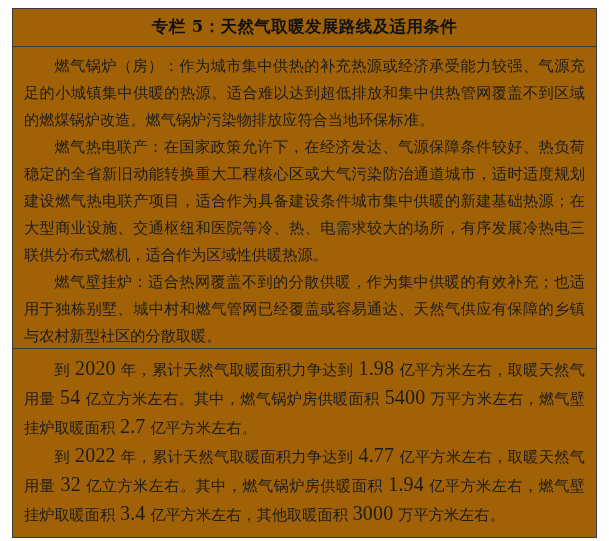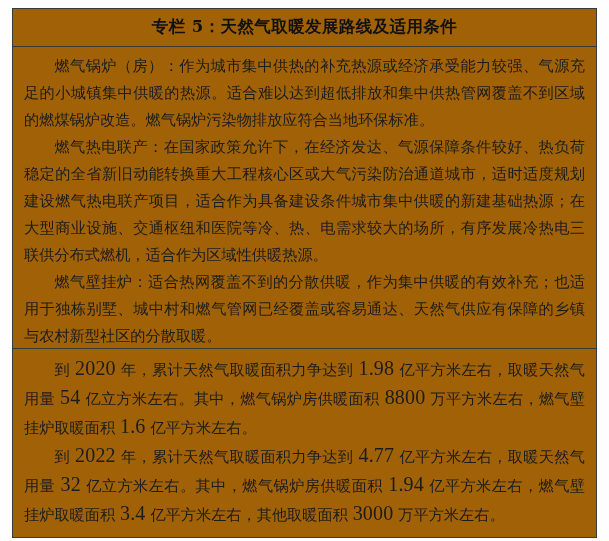--- a/index.html
+++ b/index.html
@@ -82,18 +82,18 @@
     </div>
     <div class="box-body">
       <p class="para">燃气锅炉（房）：作为城市集中供热的补充热源或经济承受能力较强、气源充足的小城镇集中供暖的热源。适合难以达到超低排放和集中供热管网覆盖不到区域的燃煤锅炉改造。燃气锅炉污染物排放应符合当地环保标准。</p>
       <p class="para">燃气热电联产：在国家政策允许下，在经济发达、气源保障条件较好、热负荷稳定的全省新旧动能转换重大工程核心区或大气污染防治通道城市，适时适度规划建设燃气热电联产项目，适合作为具备建设条件城市集中供暖的新建基础热源；在大型商业设施、交通枢纽和医院等冷、热、电需求较大的场所，有序发展冷热电三联供分布式燃机，适合作为区域性供暖热源。</p>
       <p class="para">燃气壁挂炉：适合热网覆盖不到的分散供暖，作为集中供暖的有效补充；也适用于独栋别墅、城中村和燃气管网已经覆盖或容易通达、天然气供应有保障的乡镇与农村新型社区的分散取暖。</p>
     </div>
   </section>
 
   <section class="box" id="box-6">
     <div class="box-body">
-      <p class="para">到 <span class="n">2020</span> 年，累计天然气取暖面积力争达到 <span class="n">1.98</span> 亿平方米左右，取暖天然气用量 <span class="n">54</span> 亿立方米左右。其中，燃气锅炉房供暖面积 <span class="n">8800</span> 万平方米左右，燃气壁挂炉取暖面积 <span class="n">1.6</span> 亿平方米左右。</p>
+      <p class="para">到 <span class="n">2020</span> 年，累计天然气取暖面积力争达到 <span class="n">1.98</span> 亿平方米左右，取暖天然气用量 <span class="n">54</span> 亿立方米左右。其中，燃气锅炉房供暖面积 <span class="n">5400</span> 万平方米左右，燃气壁挂炉取暖面积 <span class="n">2.7</span> 亿平方米左右。</p>
       <p class="para">到 <span class="n">2022</span> 年，累计天然气取暖面积力争达到 <span class="n">4.77</span> 亿平方米左右，取暖天然气用量 <span class="n">32</span> 亿立方米左右。其中，燃气锅炉房供暖面积 <span class="n">1.94</span> 亿平方米左右，燃气壁挂炉取暖面积 <span class="n">3.4</span> 亿平方米左右，其他取暖面积 <span class="n">3000</span> 万平方米左右。</p>
     </div>
   </section>
 
 </div>
 
 </body></html>

